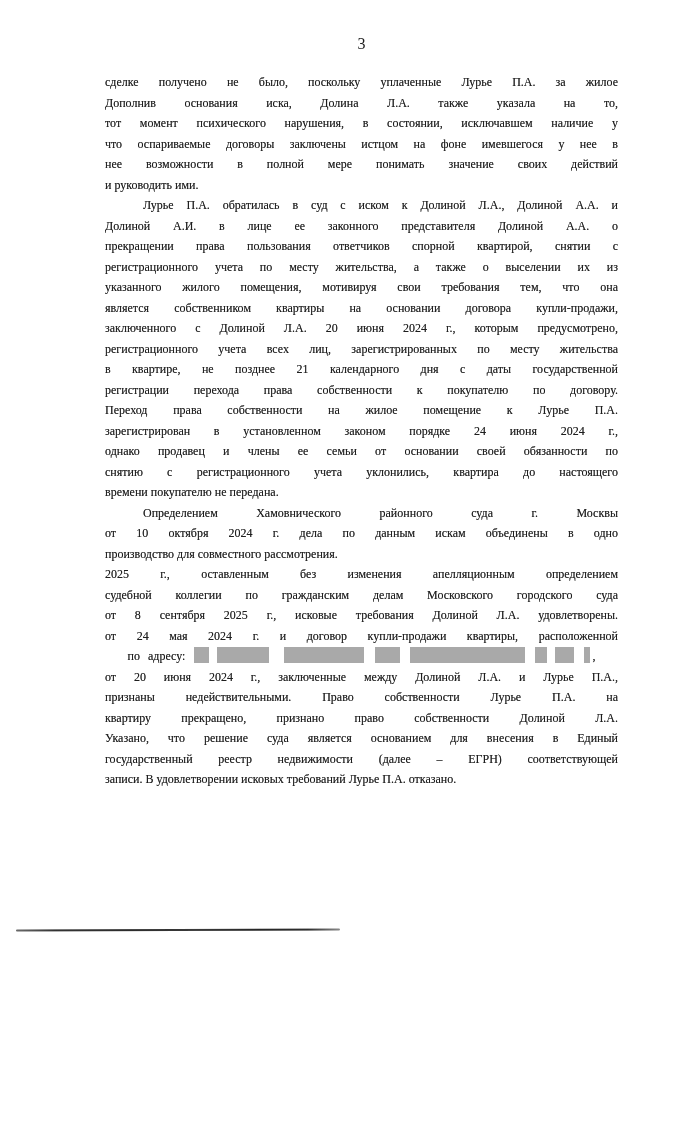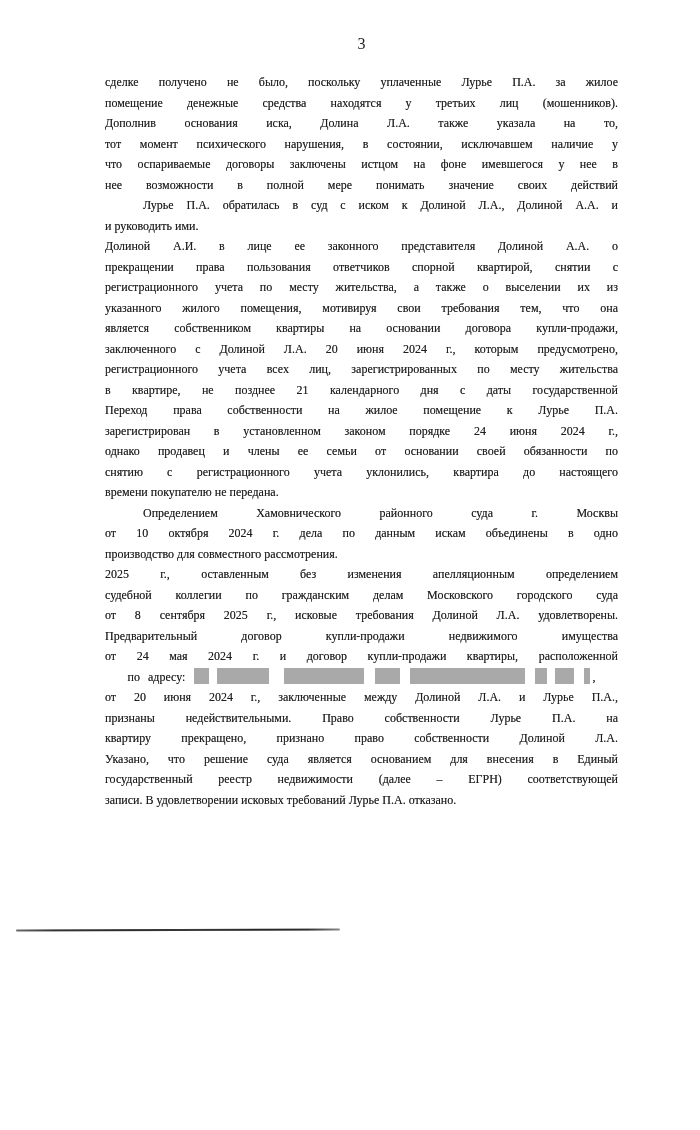--- a/index.html
+++ b/index.html
@@ -60,47 +60,46 @@
   }
 </style>
 </head>
 <body>
 
 <div class="page">
   <div class="page-number">3</div>
 
   <div class="body-text">
       <div class="line">сделке получено не было, поскольку уплаченные Лурье П.А. за жилое</div>
-      <div class="line">помещение денежные средства находятся у третьих лиц (мошенников).</div>
       <div class="line">Дополнив основания иска, Долина Л.А. также указала на то,</div>
       <div class="line">тот момент психического нарушения, в состоянии, исключавшем наличие у</div>
       <div class="line">что оспариваемые договоры заключены истцом на фоне имевшегося у нее в</div>
       <div class="line">нее возможности в полной мере понимать значение своих действий</div>
+      <div class="line para-end">и руководить ими.</div>
       <div class="line indent">Лурье П.А. обратилась в суд с иском к Долиной Л.А., Долиной А.А. и</div>
-      <div class="line para-end">и руководить ими.</div>
       <div class="line">Долиной А.И. в лице ее законного представителя Долиной А.А. о</div>
       <div class="line">прекращении права пользования ответчиков спорной квартирой, снятии с</div>
       <div class="line">регистрационного учета по месту жительства, а также о выселении их из</div>
       <div class="line">указанного жилого помещения, мотивируя свои требования тем, что она</div>
       <div class="line">является собственником квартиры на основании договора купли-продажи,</div>
       <div class="line">заключенного с Долиной Л.А. 20 июня 2024 г., которым предусмотрено,</div>
       <div class="line">регистрационного учета всех лиц, зарегистрированных по месту жительства</div>
       <div class="line">в квартире, не позднее 21 календарного дня с даты государственной</div>
+      <div class="line">регистрации перехода права собственности к покупателю по договору.</div>
       <div class="line">Переход права собственности на жилое помещение к Лурье П.А.</div>
       <div class="line">зарегистрирован в установленном законом порядке 24 июня 2024 г.,</div>
       <div class="line">однако продавец и члены ее семьи от основании своей обязанности по</div>
       <div class="line">снятию с регистрационного учета уклонились, квартира до настоящего</div>
       <div class="line para-end">времени покупателю не передана.</div>
       <div class="line indent">Определением Хамовнического районного суда г. Москвы</div>
       <div class="line">от 10 октября 2024 г. дела по данным искам объединены в одно</div>
       <div class="line para-end">производство для совместного рассмотрения.</div>
       <div class="line">2025 г., оставленным без изменения апелляционным определением</div>
       <div class="line">судебной коллегии по гражданским делам Московского городского суда</div>
       <div class="line">от 8 сентября 2025 г., исковые требования Долиной Л.А. удовлетворены.</div>
-      <div class="line">Предварительный договор купли-продажи недвижимого имущества</div>
       <div class="line">от 24 мая 2024 г. и договор купли-продажи квартиры, расположенной</div>
       <div class="line redline"><span class="red-prefix">по адресу:</span><span class="redact" style="width: 15px; margin-left: 9px; background: rgb(169, 169, 169);"></span><span class="redact" style="width: 52px; margin-left: 8px; background: rgb(169, 169, 169);"></span><span class="redact" style="width: 80px; margin-left: 15px; background: rgb(169, 169, 169);"></span><span class="redact" style="width: 25px; margin-left: 11px; background: rgb(169, 169, 169);"></span><span class="redact" style="width: 115px; margin-left: 10px; background: rgb(169, 169, 169);"></span><span class="redact" style="width: 12px; margin-left: 10px; background: rgb(169, 169, 169);"></span><span class="redact" style="width: 19px; margin-left: 8px; background: rgb(169, 169, 169);"></span><span class="redact" style="width: 6px; margin-left: 10px; background: rgb(169, 169, 169);"></span><span style="margin-left: 2px;">,</span></div>
       <div class="line">от 20 июня 2024 г., заключенные между Долиной Л.А. и Лурье П.А.,</div>
       <div class="line">признаны недействительными. Право собственности Лурье П.А. на</div>
       <div class="line">квартиру прекращено, признано право собственности Долиной Л.А.</div>
       <div class="line">Указано, что решение суда является основанием для внесения в Единый</div>
       <div class="line">государственный реестр недвижимости (далее – ЕГРН) соответствующей</div>
       <div class="line para-end">записи. В удовлетворении исковых требований Лурье П.А. отказано.</div>
     </div>
 

